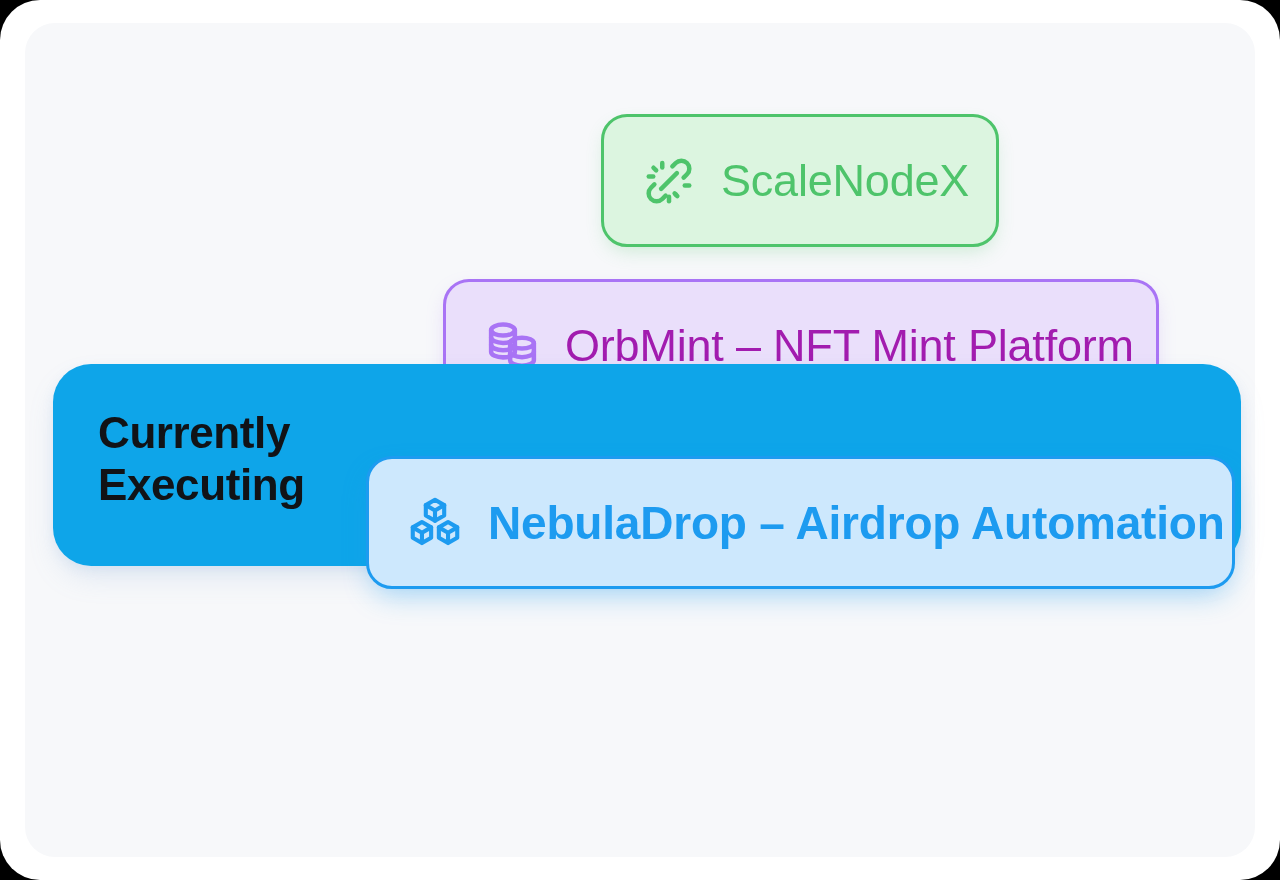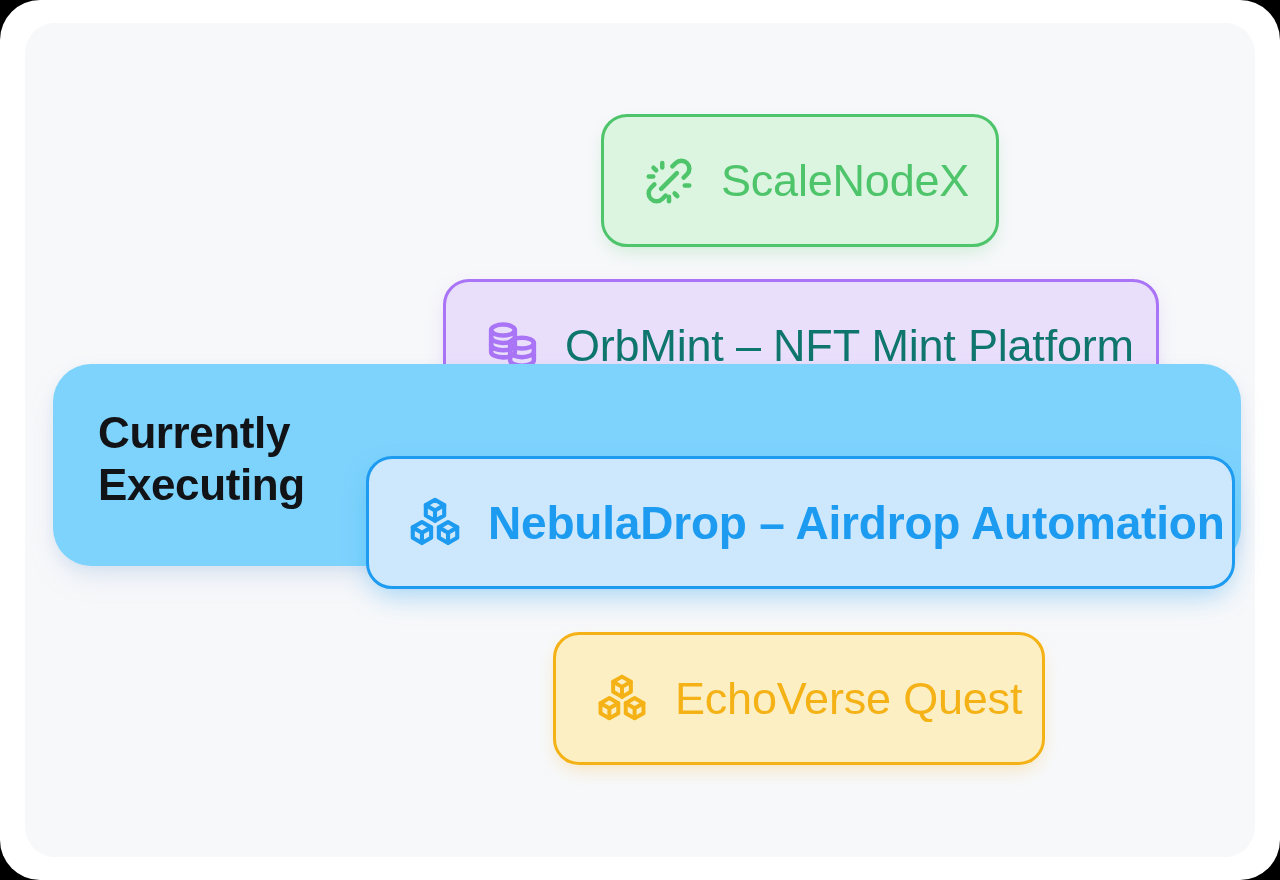--- a/index.html
+++ b/index.html
@@ -46,21 +46,21 @@
     height: 880px;
   }
 
   
   .exec-card {
     position: absolute;
     left: 53px;
     top: 364px;
     width: 1188px;
     height: 202px;
-    background: #7dd3fc;
+    background: #0ea5e9;
     border-radius: 38px;
     box-shadow: 0 14px 30px -6px rgba(120,160,210,0.22),
                 0 4px 12px rgba(130,170,220,0.12);
     z-index: 3;
   }
   .exec-label {
     position: absolute;
     left: 45px;
     top: 43px;
     font-size: 44px;
@@ -114,21 +114,21 @@
     width: 716px; height: 133px;
     background: #eadffb;
     border-color: #a974f5;
     box-shadow: 0 8px 22px -6px rgba(169,116,245,0.32);
     z-index: 2;
   }
   .pill-purple .pill-icon { margin-left: 38px; }
   .pill-purple .pill-text {
     margin-left: 24px;
     font-size: 45px;
-    color: #0f766e;
+    color: #a21caf;
     letter-spacing: -0.2px;
   }
 
   
   .pill-blue {
     left: 366px;  top: 456px;
     width: 869px; height: 133px;
     background: #cde8fd;
     border-color: #1d9bf0;
     box-shadow: 0 12px 28px -6px rgba(29,155,240,0.38);
@@ -213,28 +213,15 @@
           <path d="M8.2 4.6 12 6.8l3.8-2.2M12 6.8v4.3"></path>
           <path d="M6.6 11.6l3.8 2.2v4.3l-3.8 2.2-3.8-2.2v-4.3z"></path>
           <path d="M2.8 13.8l3.8 2.2 3.8-2.2M6.6 16v4.1"></path>
           <path d="M17.4 11.6l3.8 2.2v4.3l-3.8 2.2-3.8-2.2v-4.3z"></path>
           <path d="M13.6 13.8l3.8 2.2 3.8-2.2M17.4 16v4.1"></path>
         </svg>
       </span>
       <span class="pill-text">NebulaDrop – Airdrop Automation</span>
     </div>
 
-    <div class="pill pill-yellow">
-      <span class="pill-icon">
-        <svg width="56" height="56" viewBox="0 0 24 24" fill="none" stroke="#f5b216" stroke-width="1.7" stroke-linecap="round" stroke-linejoin="round">
-          <path d="M12 2.4 15.8 4.6v4.3L12 11.1 8.2 8.9V4.6z"></path>
-          <path d="M8.2 4.6 12 6.8l3.8-2.2M12 6.8v4.3"></path>
-          <path d="M6.6 11.6l3.8 2.2v4.3l-3.8 2.2-3.8-2.2v-4.3z"></path>
-          <path d="M2.8 13.8l3.8 2.2 3.8-2.2M6.6 16v4.1"></path>
-          <path d="M17.4 11.6l3.8 2.2v4.3l-3.8 2.2-3.8-2.2v-4.3z"></path>
-          <path d="M13.6 13.8l3.8 2.2 3.8-2.2M17.4 16v4.1"></path>
-        </svg>
-      </span>
-      <span class="pill-text">EchoVerse Quest</span>
-    </div>
 
   </div>
 </div>
 
 </body></html>

